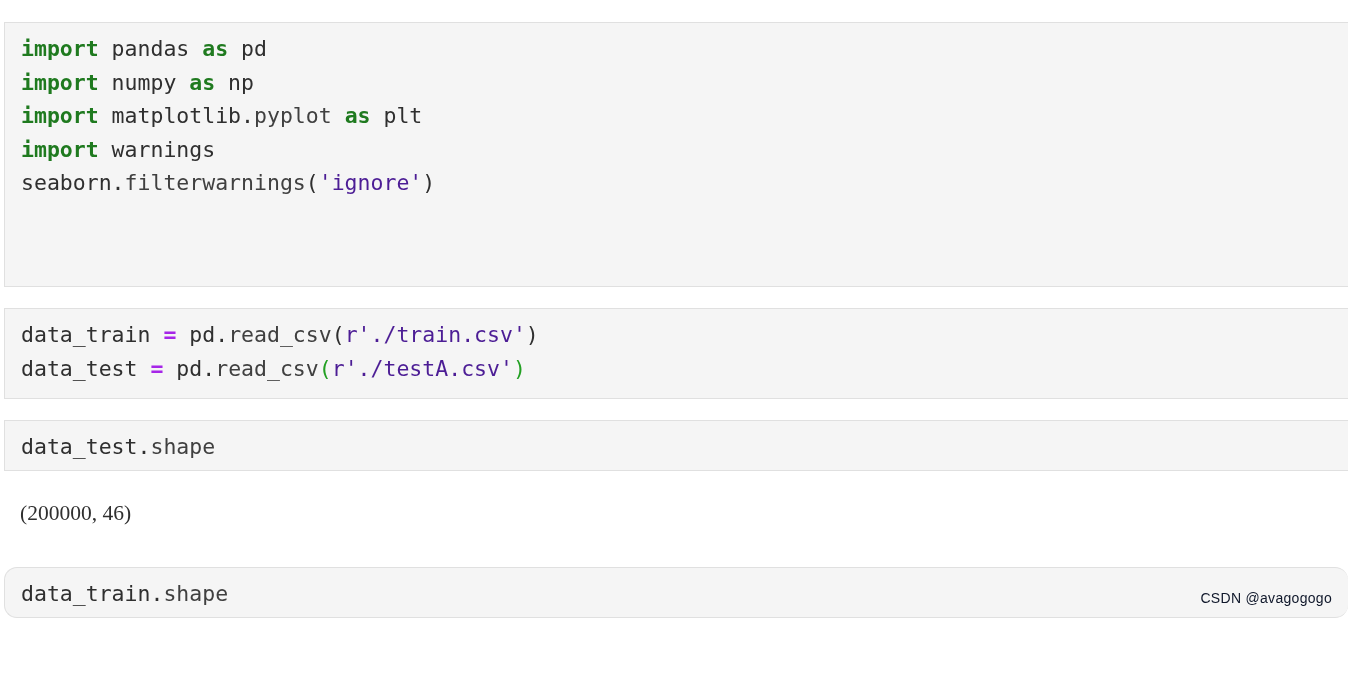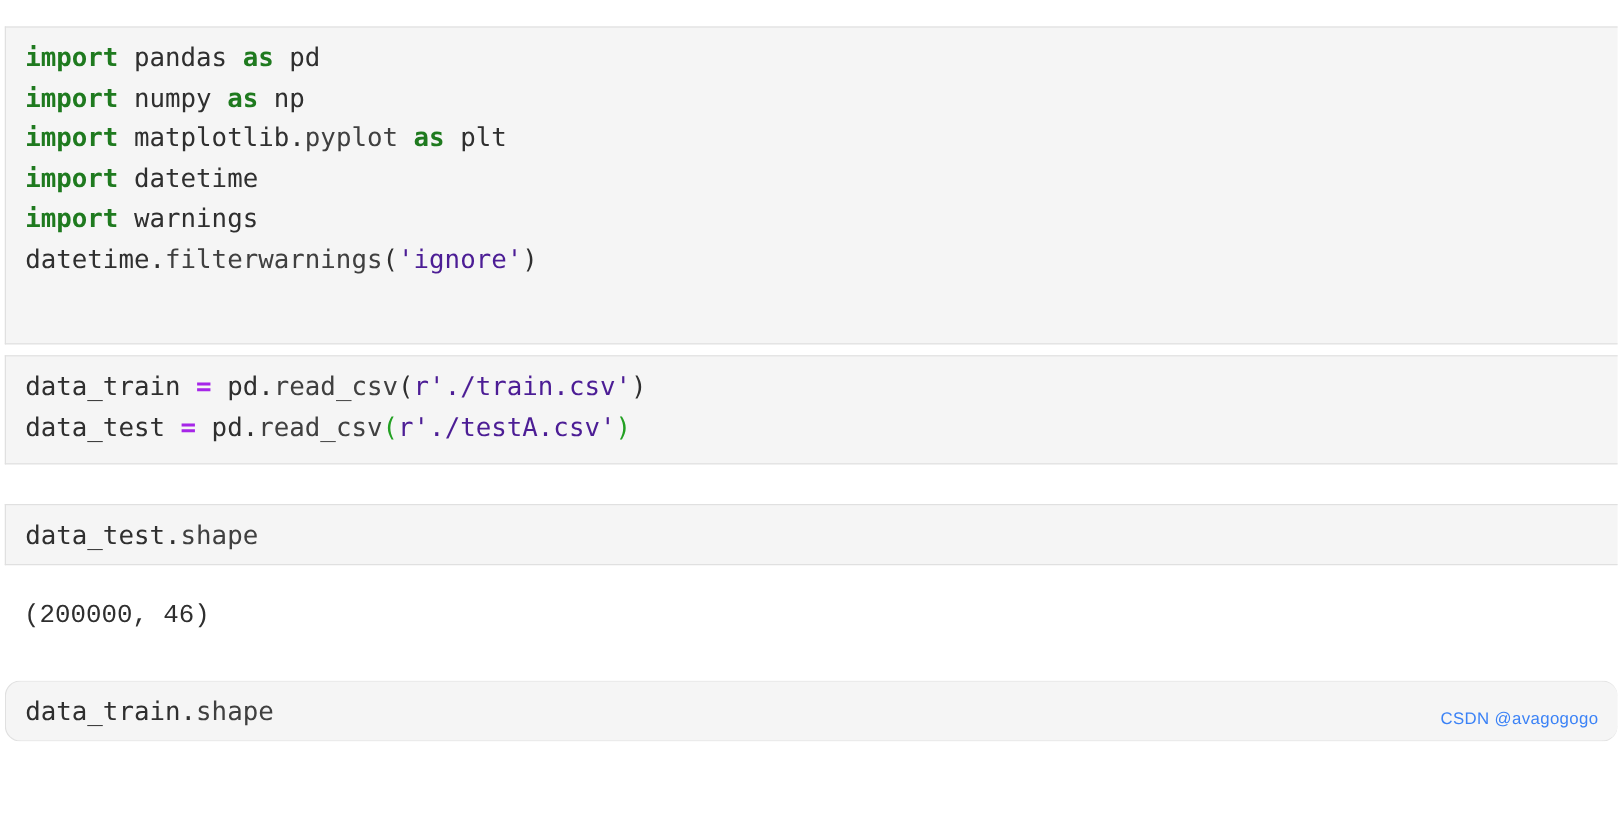--- a/index.html
+++ b/index.html
@@ -44,21 +44,21 @@
     color: #2f2f2f;
     white-space: pre;
     letter-spacing: 0px;
   }
 
   
   .output {
     position: absolute;
     left: 20px;
     background: transparent;
-    font-family: Liberation Mono, monospace;
+    font-family: Liberation Serif, serif;
     font-size: 21.5px;
     line-height: 33.5px;
     color: #2f2f2f;
     white-space: pre;
   }
 
   
   .tok-kw      { color: #1f7a1f; font-weight: bold; }
   .tok-fn      { color: #404040; }
   .tok-str     { color: #4c1d95; }
@@ -66,46 +66,45 @@
   .tok-bracket { color: #23a023; }
   .tok-plain   { color: #2f2f2f; }
 
   
   .watermark {
     position: absolute;
     right: 16px;
     bottom: 10px;
     font-family: "Liberation Sans", sans-serif;
     font-size: 14px;
-    color: #3b82f6;
+    color: #0f172a;
     letter-spacing: 0.3px;
     white-space: pre;
   }
 
   
   #cell-1 { top: 22px;  height: 265px; }
-  #cell-2 { top: 296px; height: 91px;  }
+  #cell-2 { top: 308px; height: 91px;  }
   #cell-3 { top: 420px; height: 51px;  }
   #cell-4 { top: 567px; height: 51px; border-radius: 13px;  }
 
   #out-3 { top: 497px; }
   #out-4 { top: 644px; }
 </style>
 </head>
 <body>
 
 <div class="notebook">
 
   <div class="cell" id="cell-1">
       <div class="code-line"><span class="tok-kw">import</span><span class="tok-plain"> pandas </span><span class="tok-kw">as</span><span class="tok-plain"> pd</span></div>
       <div class="code-line"><span class="tok-kw">import</span><span class="tok-plain"> numpy </span><span class="tok-kw">as</span><span class="tok-plain"> np</span></div>
       <div class="code-line"><span class="tok-kw">import</span><span class="tok-plain"> matplotlib.</span><span class="tok-fn">pyplot</span><span class="tok-plain"> </span><span class="tok-kw">as</span><span class="tok-plain"> plt</span></div>
-      <div class="code-line"><span class="tok-kw">import</span><span class="tok-plain"> datetime</span></div>
       <div class="code-line"><span class="tok-kw">import</span><span class="tok-plain"> warnings</span></div>
-      <div class="code-line"><span class="tok-plain">datetime.</span><span class="tok-fn">filterwarnings</span><span class="tok-plain">(</span><span class="tok-str">'ignore'</span><span class="tok-plain">)</span></div>
+      <div class="code-line"><span class="tok-plain">seaborn.</span><span class="tok-fn">filterwarnings</span><span class="tok-plain">(</span><span class="tok-str">'ignore'</span><span class="tok-plain">)</span></div>
     </div>
 
   <div class="cell" id="cell-2">
       <div class="code-line"><span class="tok-plain">data_train </span><span class="tok-op">=</span><span class="tok-plain"> pd.</span><span class="tok-fn">read_csv</span><span class="tok-plain">(</span><span class="tok-str">r'./train.csv'</span><span class="tok-plain">)</span></div>
       <div class="code-line"><span class="tok-plain">data_test </span><span class="tok-op">=</span><span class="tok-plain"> pd.</span><span class="tok-fn">read_csv</span><span class="tok-bracket">(</span><span class="tok-str">r'./testA.csv'</span><span class="tok-bracket">)</span></div>
     </div>
 
   <div class="cell" id="cell-3">
       <div class="code-line"><span class="tok-plain">data_test.</span><span class="tok-fn">shape</span></div>
     </div>

